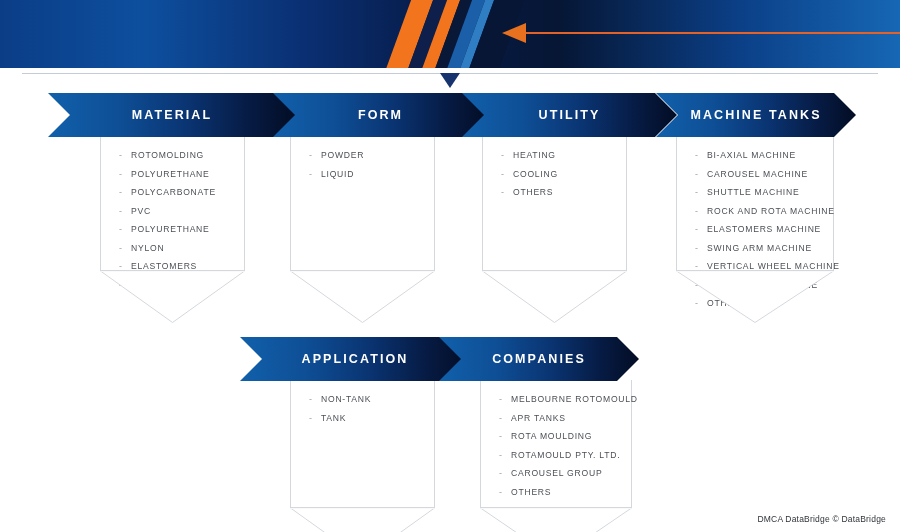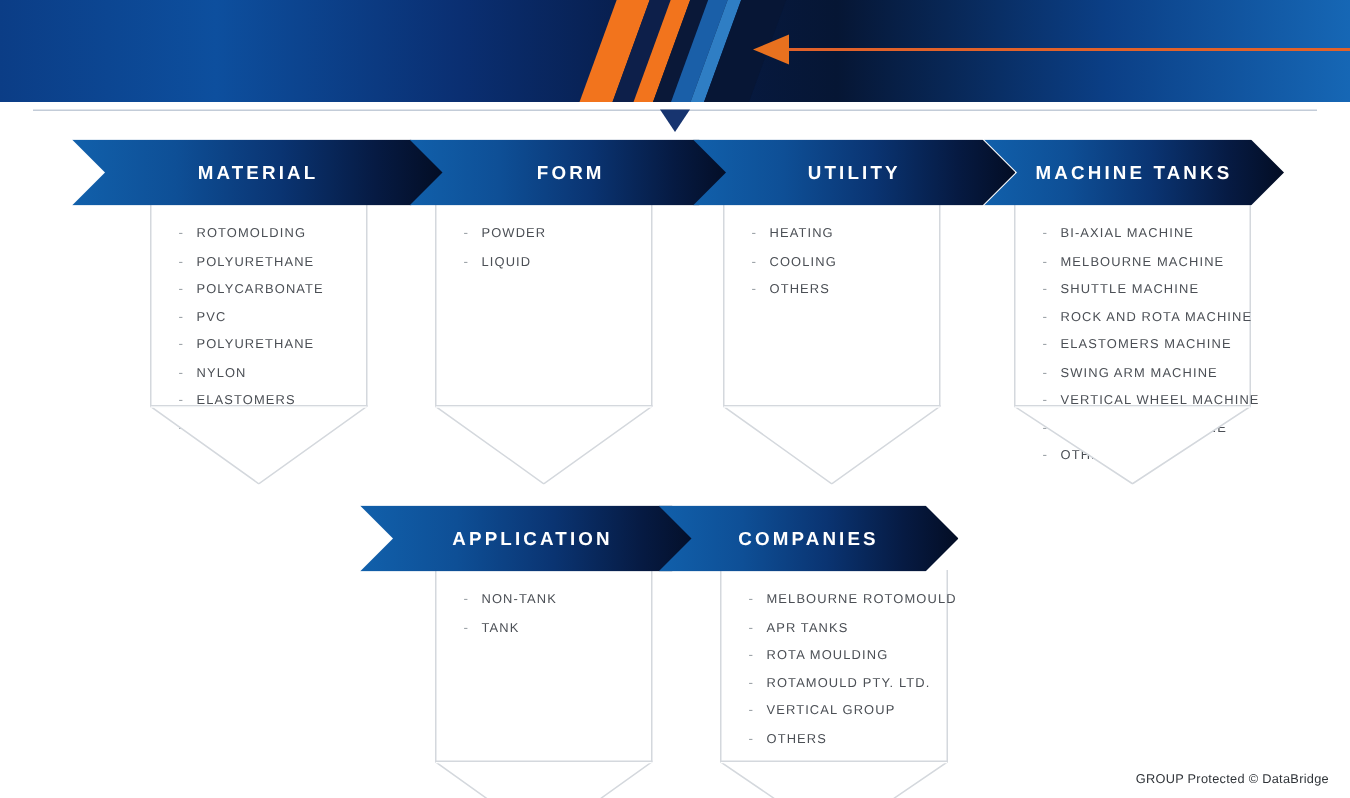--- a/index.html
+++ b/index.html
@@ -269,21 +269,21 @@
       </div>
       <div class="panel" style="left: 676px; top: 93px; width: 158px;">
         <div class="panel-body" style="width: 158px; height: 135px;">
           <ul class="item-list">
             <li class="item-row">
               <span class="item-bullet">-</span>
               <span class="item-label">BI-AXIAL MACHINE</span>
             </li>
             <li class="item-row">
               <span class="item-bullet">-</span>
-              <span class="item-label">MELBOURNE MACHINE</span>
+              <span class="item-label">CAROUSEL MACHINE</span>
             </li>
             <li class="item-row">
               <span class="item-bullet">-</span>
               <span class="item-label">SHUTTLE MACHINE</span>
             </li>
             <li class="item-row">
               <span class="item-bullet">-</span>
               <span class="item-label">ROCK AND ROTA MACHINE</span>
             </li>
             <li class="item-row">
@@ -351,32 +351,32 @@
             <li class="item-row">
               <span class="item-bullet">-</span>
               <span class="item-label">ROTA MOULDING</span>
             </li>
             <li class="item-row">
               <span class="item-bullet">-</span>
               <span class="item-label">ROTAMOULD PTY. LTD.</span>
             </li>
             <li class="item-row">
               <span class="item-bullet">-</span>
-              <span class="item-label">VERTICAL GROUP</span>
+              <span class="item-label">CAROUSEL GROUP</span>
             </li>
             <li class="item-row">
               <span class="item-bullet">-</span>
               <span class="item-label">OTHERS</span>
             </li>
           </ul>
         </div>
         <div class="panel-notch" style="top: 171px; height: 52px;"><svg width="152" height="52" viewBox="0 0 152 52">
             <polygon points="0.5,0 151.5,0 76,51.5" fill="#ffffff" stroke="#d4d8dd" stroke-width="1"></polygon>
             <line x1="0.5" y1="0" x2="151.5" y2="0" stroke="#ffffff" stroke-width="1.6"></line>
           </svg></div>
       </div>
       <div class="panel-banner" style="position: absolute; left: 439px; top: 337px; width: 200px;">
         <span class="panel-banner-label">COMPANIES</span>
       </div>
     </div>
 
-  <div id="footer-credit">GROUP Protected © DataBridge</div>
+  <div id="footer-credit">DMCA DataBridge © DataBridge</div>
 </div>
 
 </body></html>

